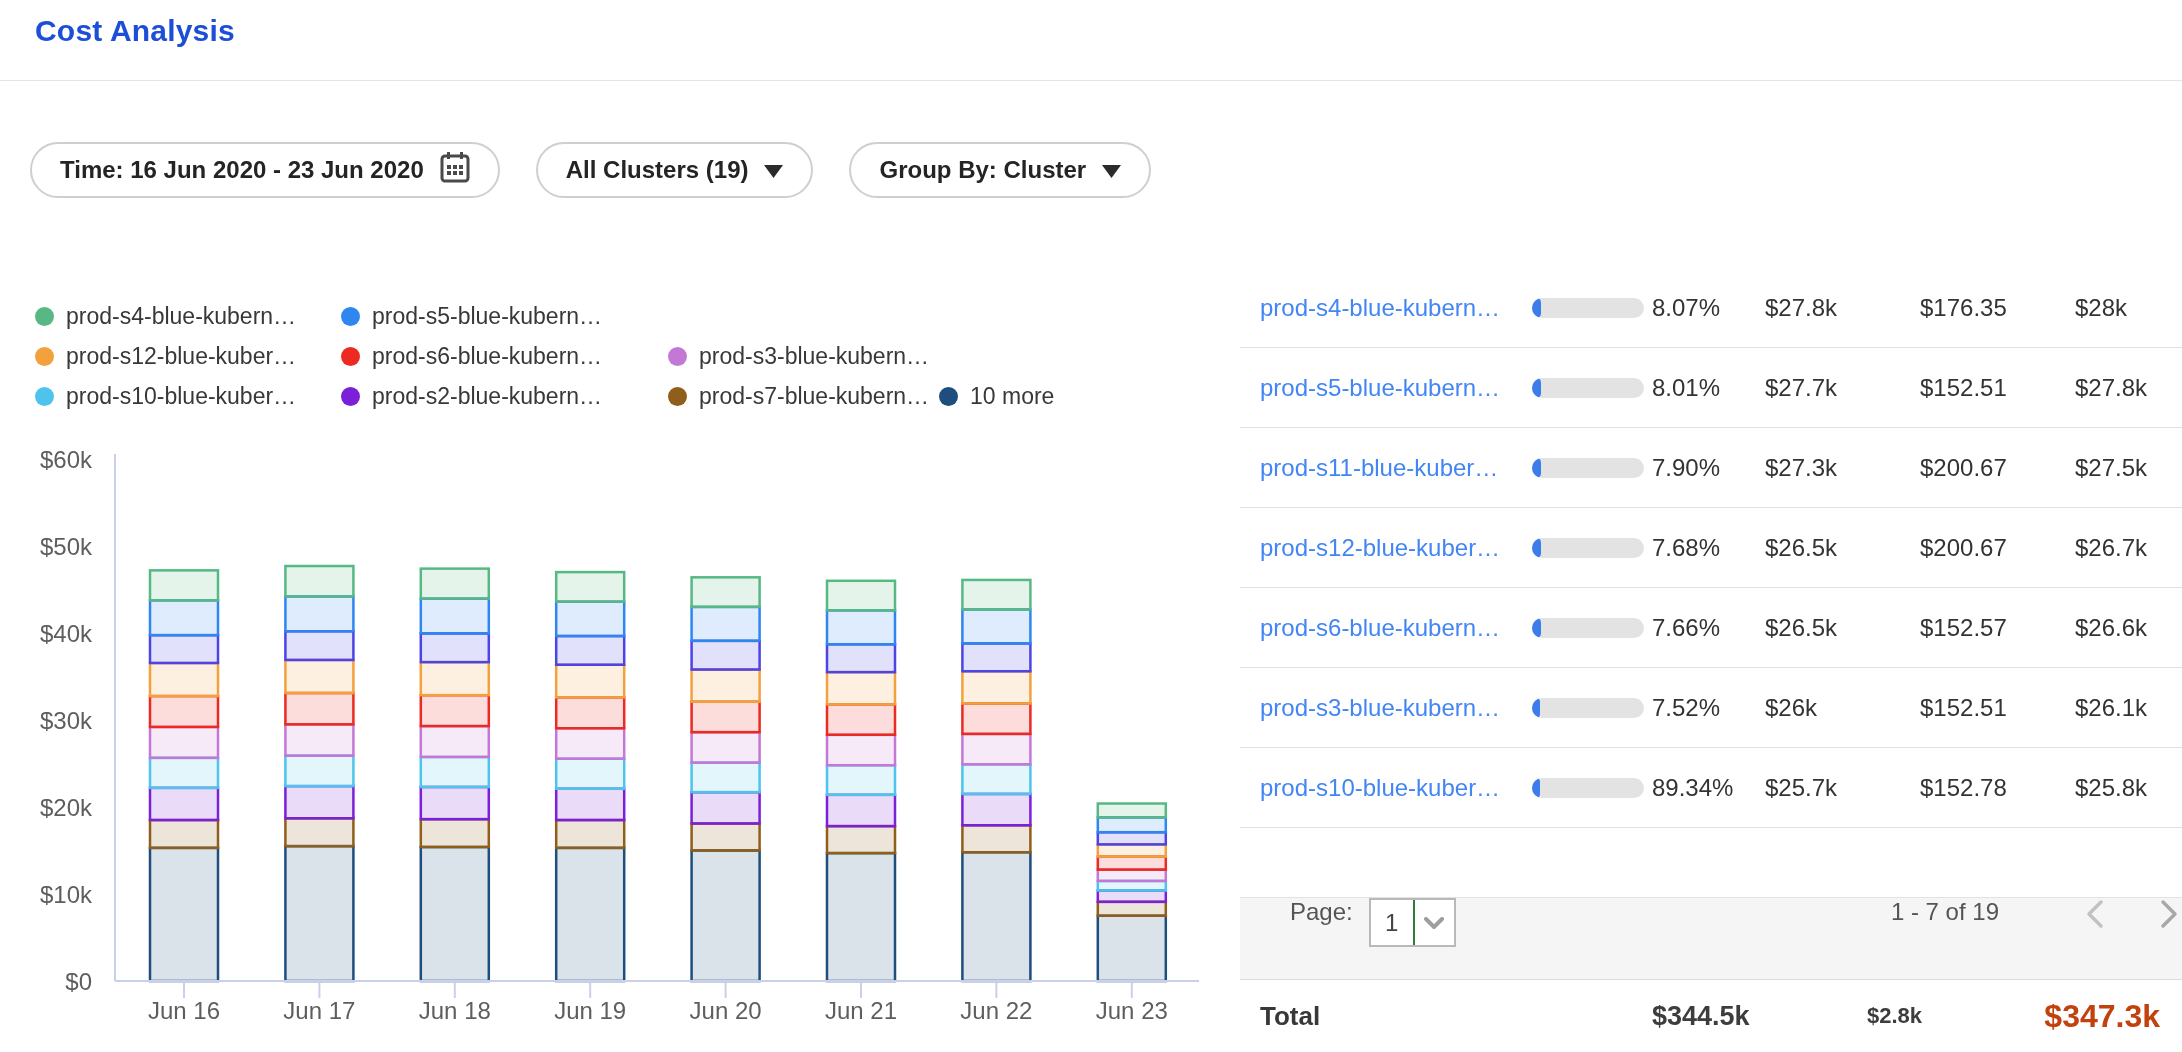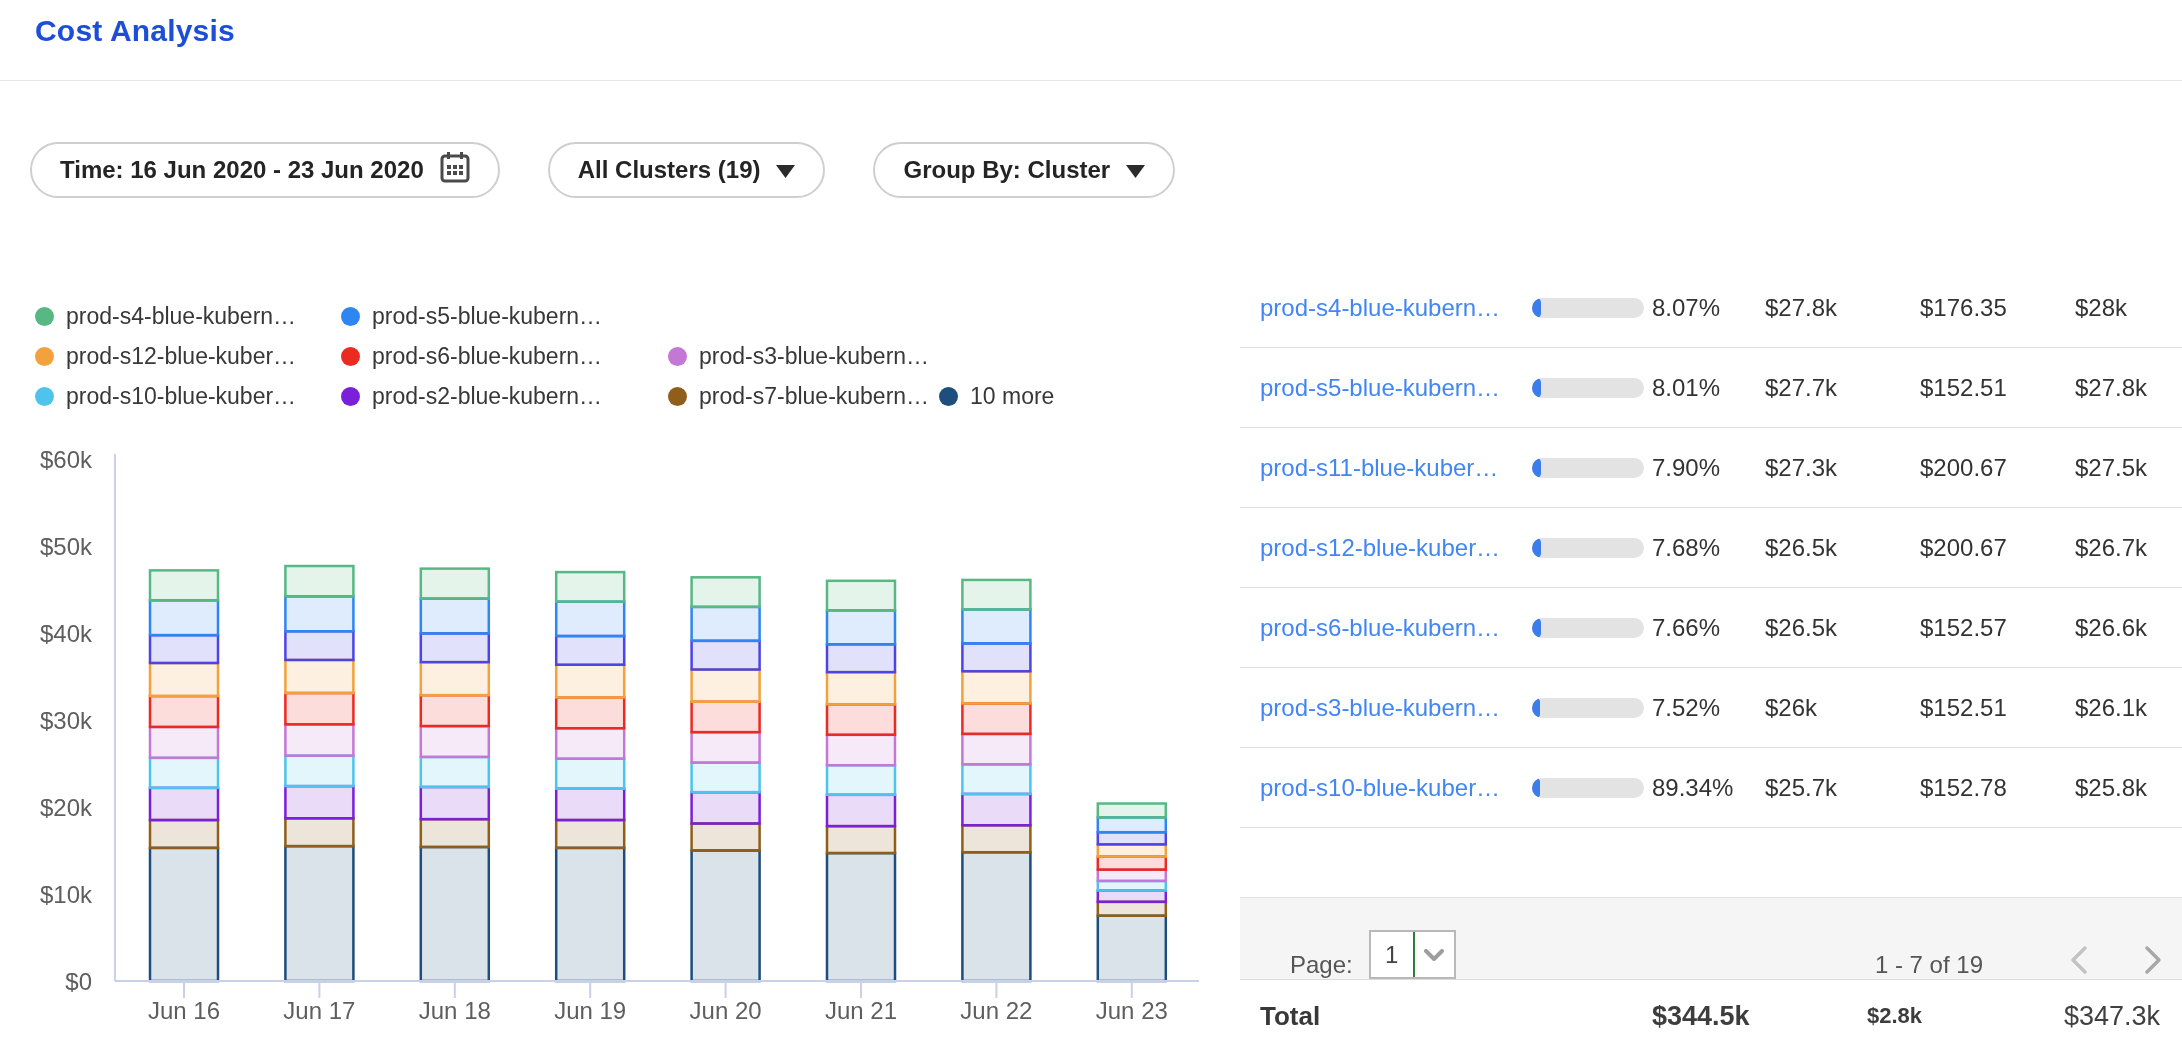--- a/index.html
+++ b/index.html
@@ -6,21 +6,21 @@
   html,body { background:#fff; }
   .page {
     position:relative; width:2182px; height:1052px; background:#fff;
     font-family:"Liberation Sans", sans-serif; color:#333; overflow:hidden;
   }
   
   .page-title { position:absolute; left:35px; top:14px; font-size:30px; font-weight:600; color:#1d4ed8; letter-spacing:.2px; }
   .header-divider { position:absolute; left:0; top:80px; width:100%; height:1px; background:#e4e4e4; }
 
   
-  .filters { position:absolute; left:30px; top:142px; display:flex; gap:48px; }
+  .filters { position:absolute; left:30px; top:142px; display:flex; gap:36px; }
   .pill {
     display:flex; align-items:center; gap:16px; height:56px; padding:0 28px;
     background:#fff; border:2px solid #cfcfcf; border-radius:28px; cursor:pointer;
     font-family:"Liberation Sans", sans-serif; font-size:24px; font-weight:700; color:#242424; white-space:nowrap;
   }
   .pill svg { flex:0 0 auto; }
 
   
   .legend { position:absolute; left:35px; top:296px; }
   .legend-row { display:flex; height:40px; align-items:center; }
@@ -46,41 +46,41 @@
   }
   .cluster-link { color:#4285f4; text-decoration:none; cursor:pointer; white-space:nowrap; }
   .pct-bar-track { width:112px; height:20px; border-radius:10px; background:#e3e3e3; overflow:hidden; }
   .pct-bar-fill { height:100%; border-radius:10px; background:#3b7deb; }
   .cell-num { white-space:nowrap; }
 
   
   .pagination-bar {
     position:absolute; left:0; top:629px; width:100%; height:83px; background:#f5f5f5;
     border-top:1px solid #e2e2e2; border-bottom:1px solid #dcdcdc;
-    display:flex; align-items:flex-end; padding:0 18px 0 50px; font-size:24px; color:#555;
+    display:flex; align-items:flex-start; padding:0 2px 0 50px; font-size:24px; color:#555;
   }
   .page-select {
     display:flex; align-items:center; margin-left:16px; width:87px; height:49px;
     background:#fff; border:2px solid #b9b9b9; cursor:pointer;
   }
   .page-select-value { width:42px; text-align:center; color:#444; font-size:24px; }
   .page-select-divider { width:2px; height:100%; background:#2f7d32; }
   .page-select-caret { flex:1; display:flex; justify-content:center; }
   .spacer { flex:1; }
   .page-range { color:#555; }
   .nav-btn { background:none; border:none; cursor:pointer; padding:0; margin-left:0; display:flex; align-items:center; }
   .nav-prev { margin-left:85px; }
   .nav-next { margin-left:52px; }
 
   
   .total-row { position:absolute; left:0; top:712px; width:100%; height:72px; }
   .total-label { position:absolute; left:20px; top:50%; transform:translateY(-50%); font-size:26px; font-weight:700; color:#383838; }
   .total-compute { position:absolute; left:412px; top:50%; transform:translateY(-50%); font-size:27px; font-weight:700; color:#3d3d3d; }
   .total-storage { position:absolute; left:627px; top:50%; transform:translateY(-50%); font-size:22px; font-weight:700; color:#3d3d3d; }
-  .total-spend { position:absolute; right:22px; top:50%; transform:translateY(-50%); font-size:27px; font-weight:400; color:#404040; }
+  .total-spend { position:absolute; right:22px; top:50%; transform:translateY(-50%); font-size:32px; font-weight:700; color:#c2410c; }
 </style>
 </head>
 <body>
 
 <div class="page">
 
   <div class="page-title">Cost Analysis</div>
   <div class="header-divider"></div>
 
   <div class="filters">

